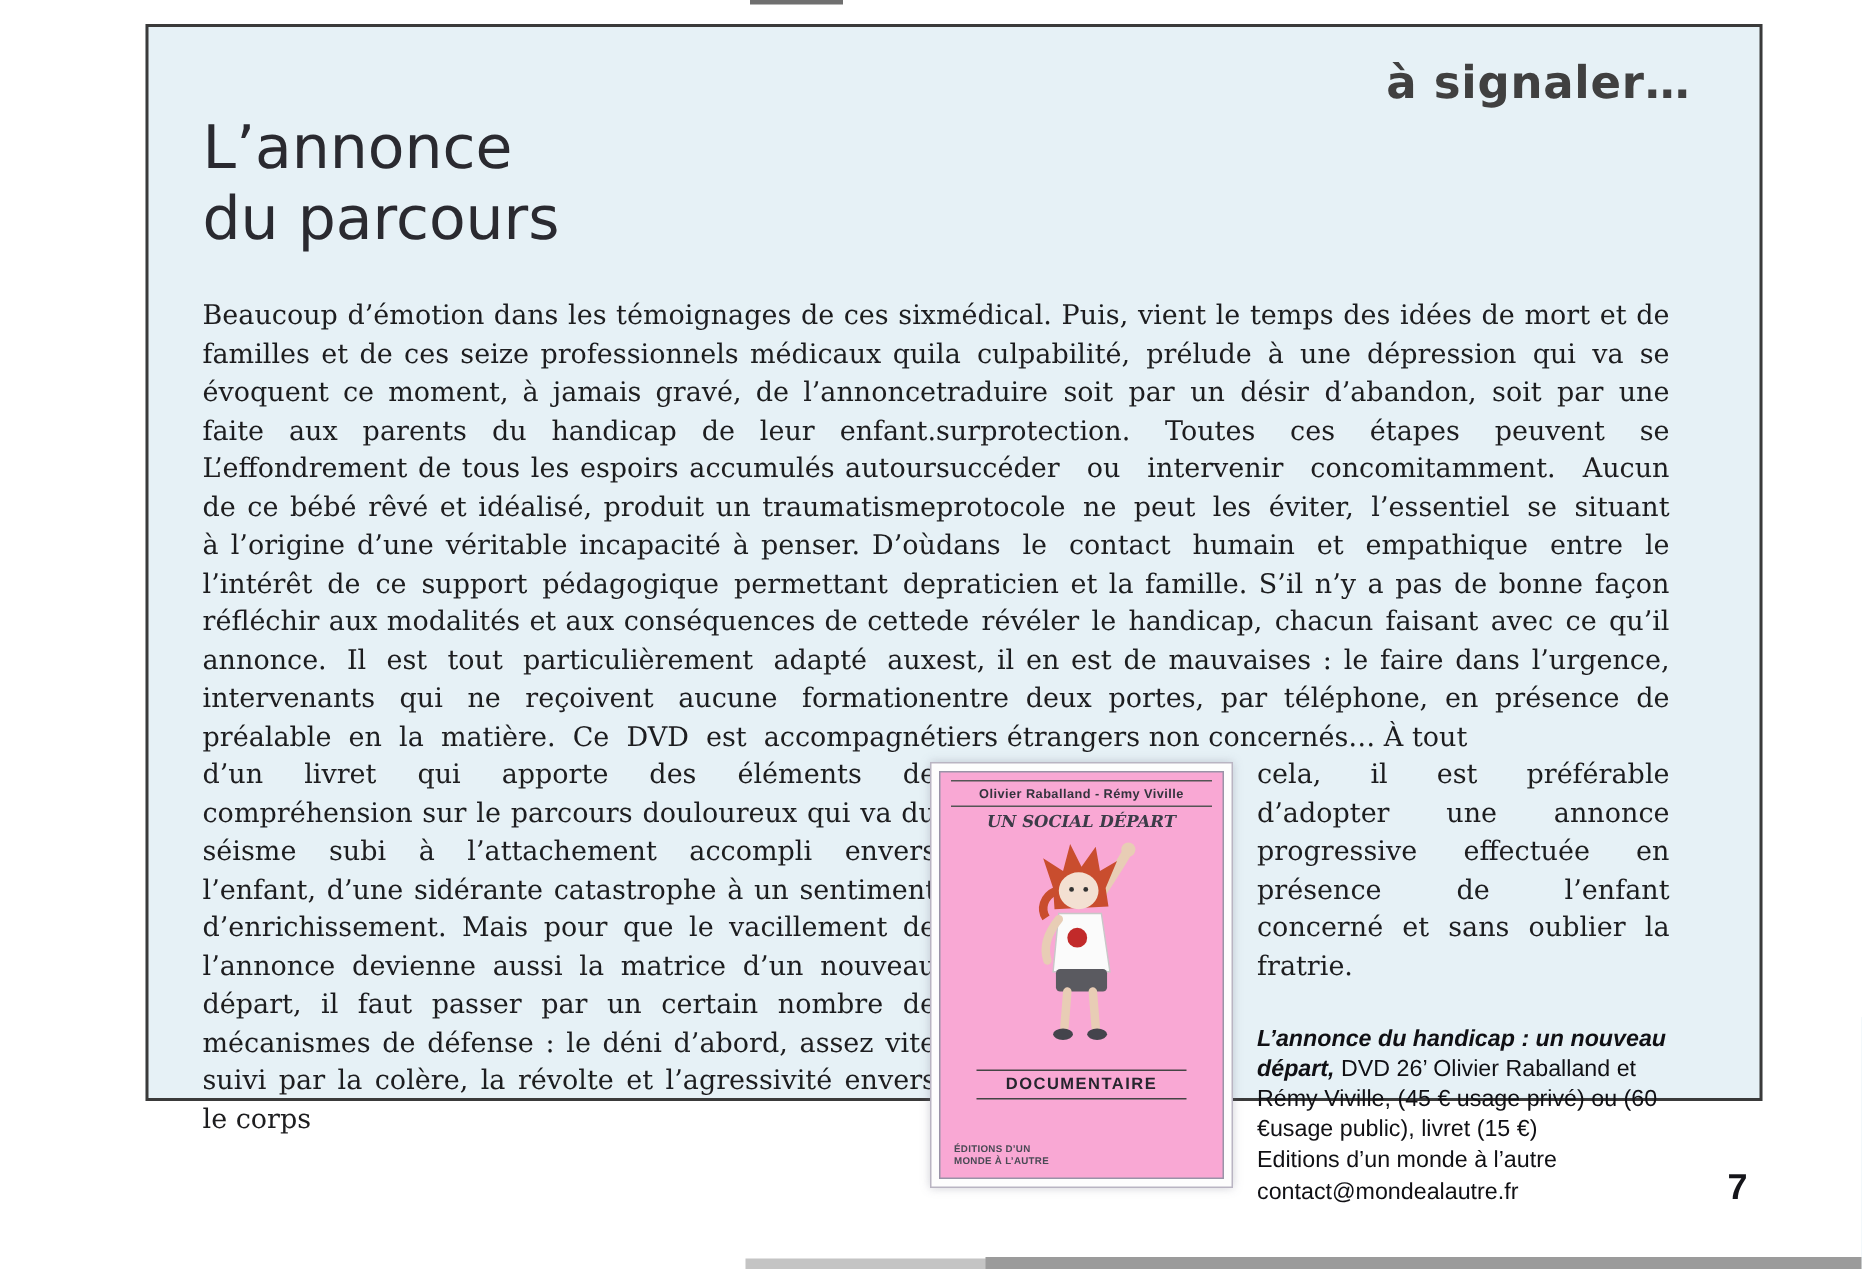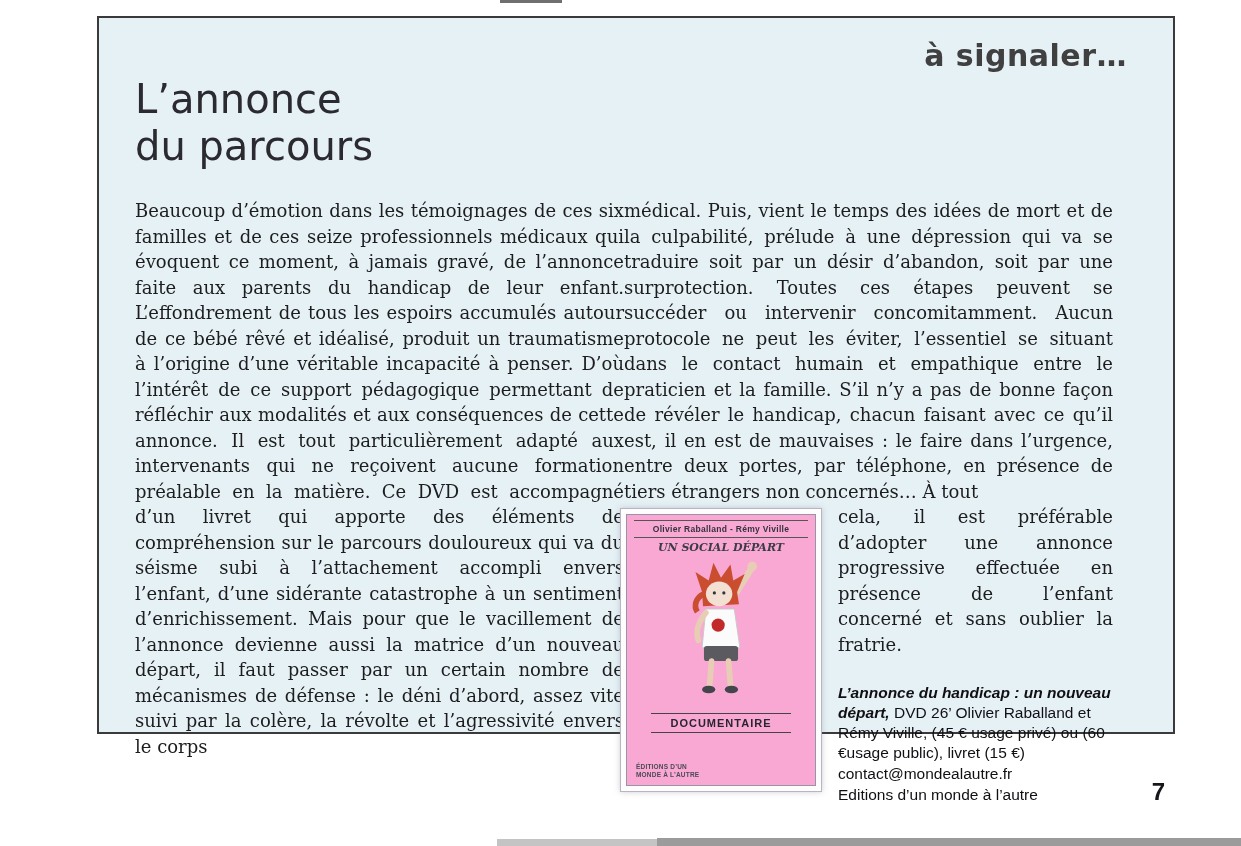--- a/index.html
+++ b/index.html
@@ -205,22 +205,22 @@
             </div>
             <div class="dvd-genre">DOCUMENTAIRE</div>
             <div class="dvd-logo">Éditions d’un monde à l’autre</div>
           </div>
         </div>
 
         <p class="body-text">cela, il est préférable d’adopter une annonce progressive effectuée en présence de l’enfant concerné et sans oublier la fratrie.</p>
 
         <div class="caption">
           <p><span class="cap-title">L’annonce du handicap : un nouveau départ,</span><span> DVD 26’ Olivier Raballand et Rémy Viville, (45 € usage privé) ou (60 €usage public), livret (15 €)</span></p>
+          <div class="cap-line">Editions d’un monde à l’autre</div>
           <div class="cap-line">contact@mondealautre.fr</div>
-          <div class="cap-line">Editions d’un monde à l’autre</div>
         </div>
 
       </div>
     </div>
 
   </div>
 </div>
 
 <div class="footer">
   <span class="footer-page">7</span>

